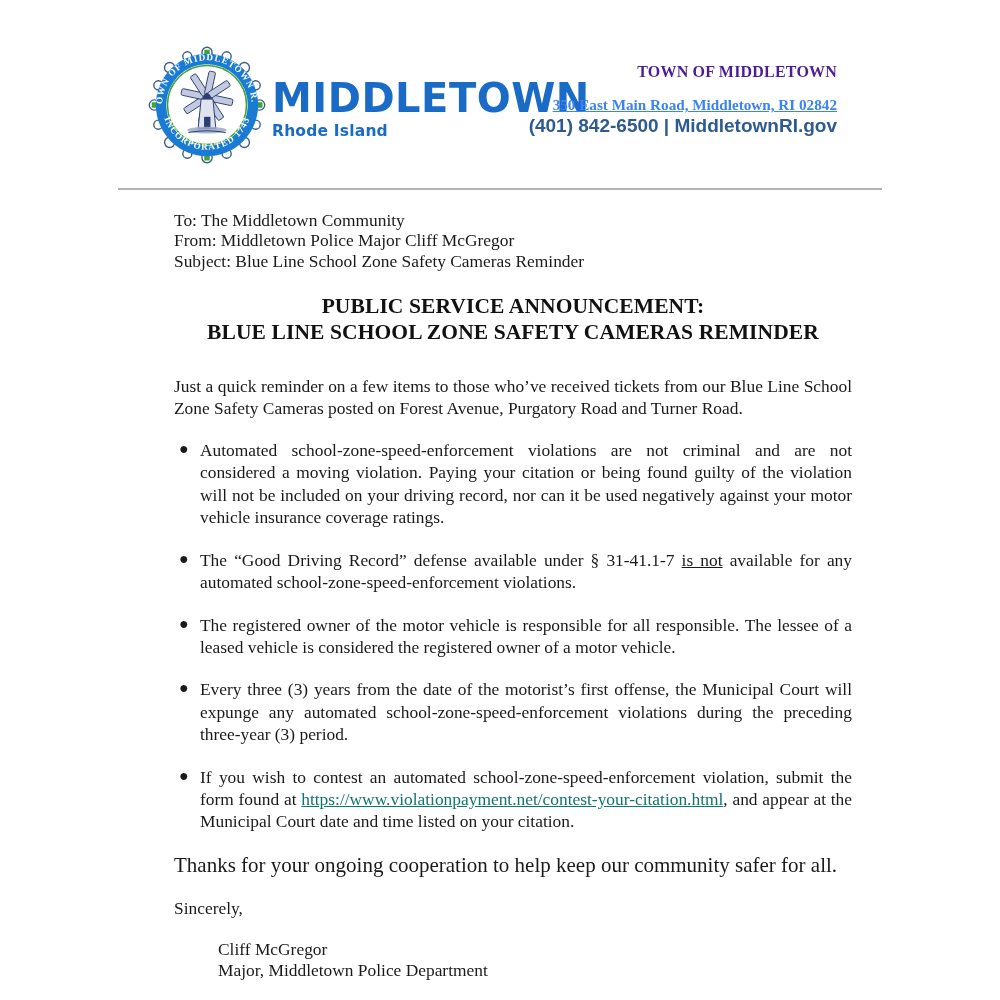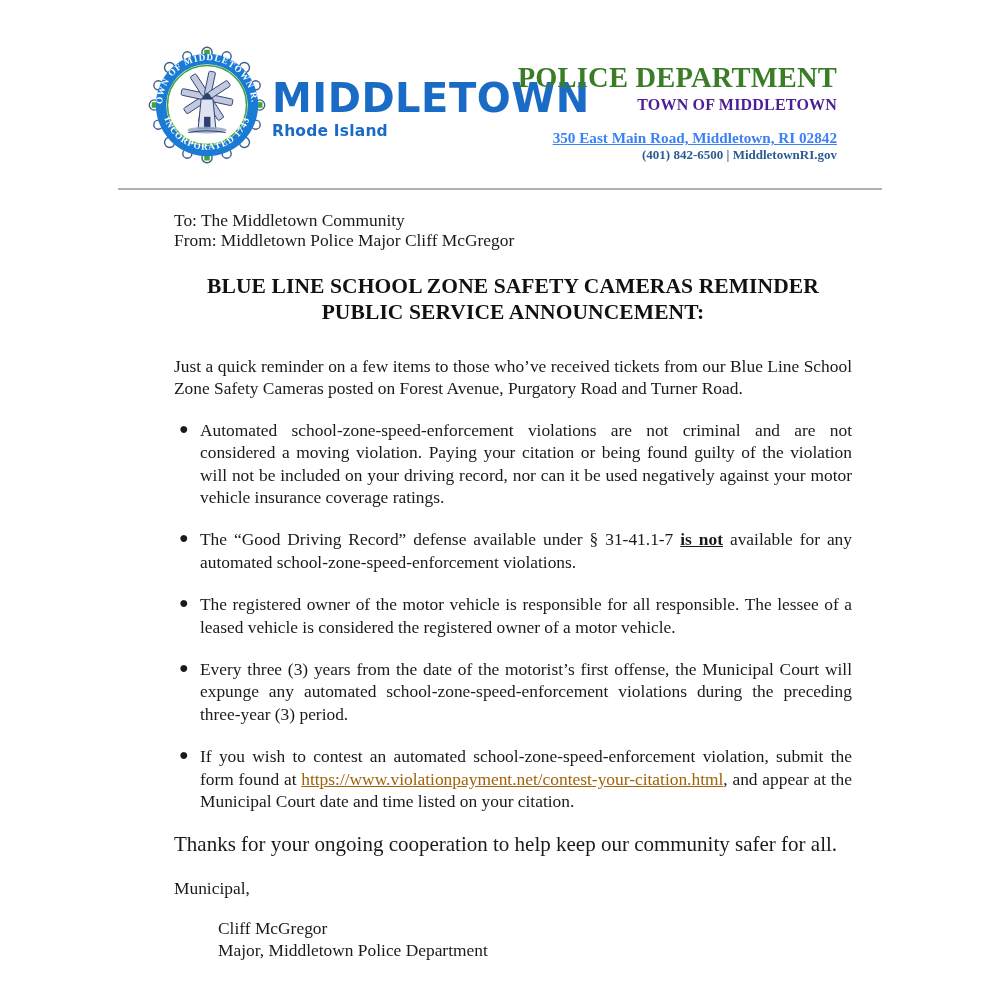--- a/index.html
+++ b/index.html
@@ -84,23 +84,23 @@
   .dept-addr {
     font-family: "Liberation Serif", serif;
     font-weight: bold;
     font-size: 15.2px;
     color: #3b82f6;
     margin-top: 15px;
     white-space: nowrap;
     text-decoration: underline;
   }
   .dept-addr2 {
-    font-family: Liberation Serif, serif;
-    font-weight: bold;
-    font-size: 13px;
+    font-family: Liberation Sans, sans-serif;
+    font-weight: bold;
+    font-size: 19px;
     color: #2D5B91;
     margin-top: 1px;
     white-space: nowrap;
   }
 
   .divider {
     position: absolute;
     left: 118px;
     top: 188px;
     width: 764px;
@@ -160,25 +160,25 @@
   ul.points > li .bullet {
     position: absolute;
     left: 5px;
     top: -1px;
     font-size: 16px;
     line-height: 22.4px;
     color: #1a1a1a;
   }
 
   .emph-underline {
-    font-weight: bold;
+    font-weight: normal;
     text-decoration: underline;
   }
   .doc-link {
-    color: #a16207;
+    color: #0f766e;
     text-decoration: underline;
     word-break: break-all;
   }
 
   .closing {
     margin-top: 21px;
     font-size: 21px;
     line-height: 22.4px;
   }
   .sign-off { margin-top: 19px; font-size: 17.4px; line-height: 22.4px; }
@@ -275,39 +275,39 @@
       </g>
     </svg>
   </div>
 
   <div class="wordmark">
     <div class="wordmark-main">MIDDLETOWN</div>
     <div class="wordmark-sub">Rhode Island</div>
   </div>
 
   <div class="dept-block">
-    <div class="dept-title">POLICE DEPARTMENT</div>
     <div class="dept-town">TOWN OF MIDDLETOWN</div>
     <div class="dept-addr">350 East Main Road, Middletown, RI 02842</div>
     <div class="dept-addr2">(401) 842-6500 | MiddletownRI.gov</div>
   </div>
 
   <div class="divider"></div>
 </div>
 
 <div class="page-body">
 
   <div>
     <div class="memo-line">To: The Middletown Community</div>
     <div class="memo-line">From: Middletown Police Major Cliff McGregor</div>
+    <div class="memo-line">Subject: Blue Line School Zone Safety Cameras Reminder</div>
   </div>
 
   <div class="psa-title">
+    <div>PUBLIC SERVICE ANNOUNCEMENT:</div>
     <div>BLUE LINE SCHOOL ZONE SAFETY CAMERAS REMINDER</div>
-    <div>PUBLIC SERVICE ANNOUNCEMENT:</div>
   </div>
 
   <p class="intro">Just a quick reminder on a few items to those who’ve received tickets from our Blue Line School Zone Safety Cameras posted on Forest Avenue, Purgatory Road and Turner Road.</p>
 
   <ul class="points">
 
     <li>
       <span class="bullet">●</span>
       <span>Automated school-zone-speed-enforcement violations are not criminal and are not considered a moving violation. Paying your citation or being found guilty of the violation will not be included on your driving record, nor can it be used negatively against your motor vehicle insurance coverage ratings.</span>
     </li>
@@ -328,20 +328,20 @@
     </li>
 
     <li>
       <span class="bullet">●</span>
       <span>If you wish to contest an automated school-zone-speed-enforcement violation, submit the form found at </span><a class="doc-link" href="#">https://www.violationpayment.net/contest-your-citation.html</a><span>, and appear at the Municipal Court date and time listed on your citation.</span>
     </li>
 
   </ul>
 
   <p class="closing">Thanks for your ongoing cooperation to help keep our community safer for all.</p>
-  <p class="sign-off">Municipal,</p>
+  <p class="sign-off">Sincerely,</p>
 
   <div class="sig-block">
     <div>Cliff McGregor</div>
     <div>Major, Middletown Police Department</div>
   </div>
 
 </div>
 
 </body></html>

